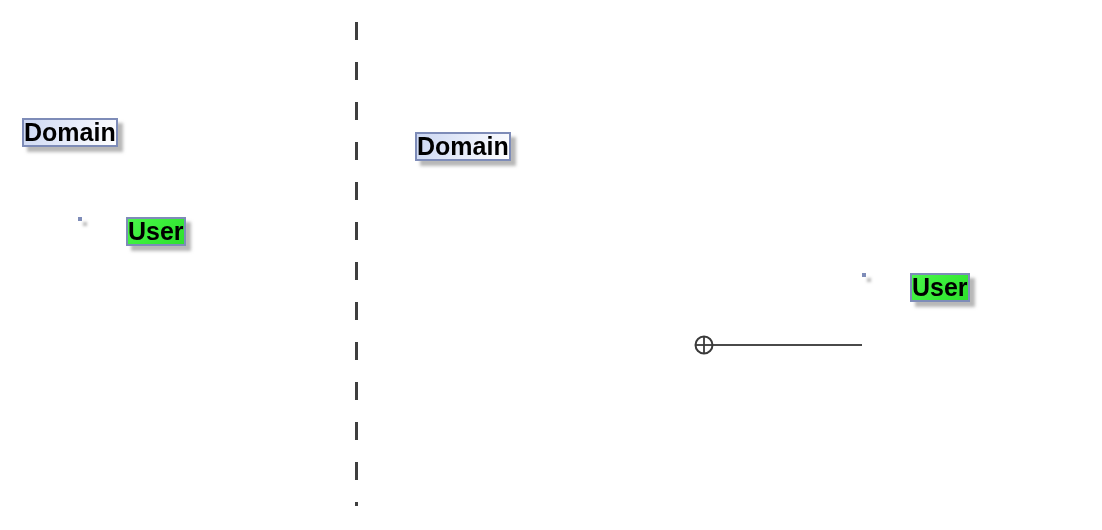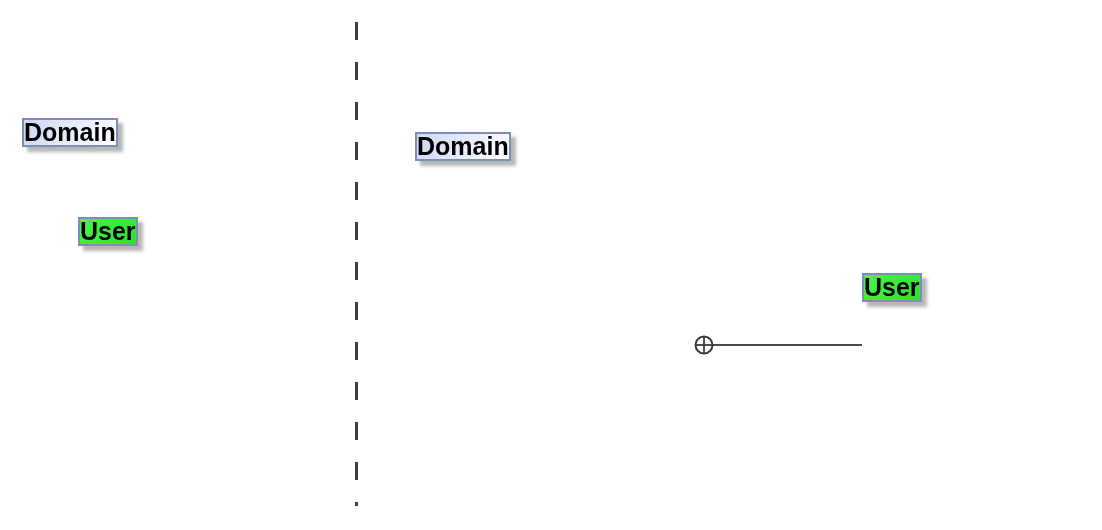--- a/index.html
+++ b/index.html
@@ -31,21 +31,21 @@
     box-shadow: 5px 5px 3px rgba(125,125,125,0.55);
     text-align: left;
     font-weight: bold;
     font-size: 25px;
     line-height: 1;
     color: #000000;
   }
   .blue-tab  { background: linear-gradient(115deg, #d5ddf5, #e4eafb); }
   .blue-body { background: linear-gradient(115deg, #ccd7f2 0%, #e8edfa 55%, #ffffff 100%); }
   .green-tab  { background: #3bee3b; }
-  .green-body { background: linear-gradient(135deg, #4bf54b 0%, #3bee3b 45%, #2ee02e 100%); }
+  .green-body { background: linear-gradient(135deg, #4bf54b 0%, #3bee3b 45%, #2ee02e 100%); margin-left: 48px; }
 
   
   #pkg-domain-left        { left: 22px;  top: 118px; width: 287px; height: 292px; }
 
   
   #pkg-user-left          { left: 56px;  top: 99px;  width: 207px; height: 140px; }
 
   
   #pkg-domain-right       { left: 415px; top: 132px; width: 287px; height: 286px; }
 

